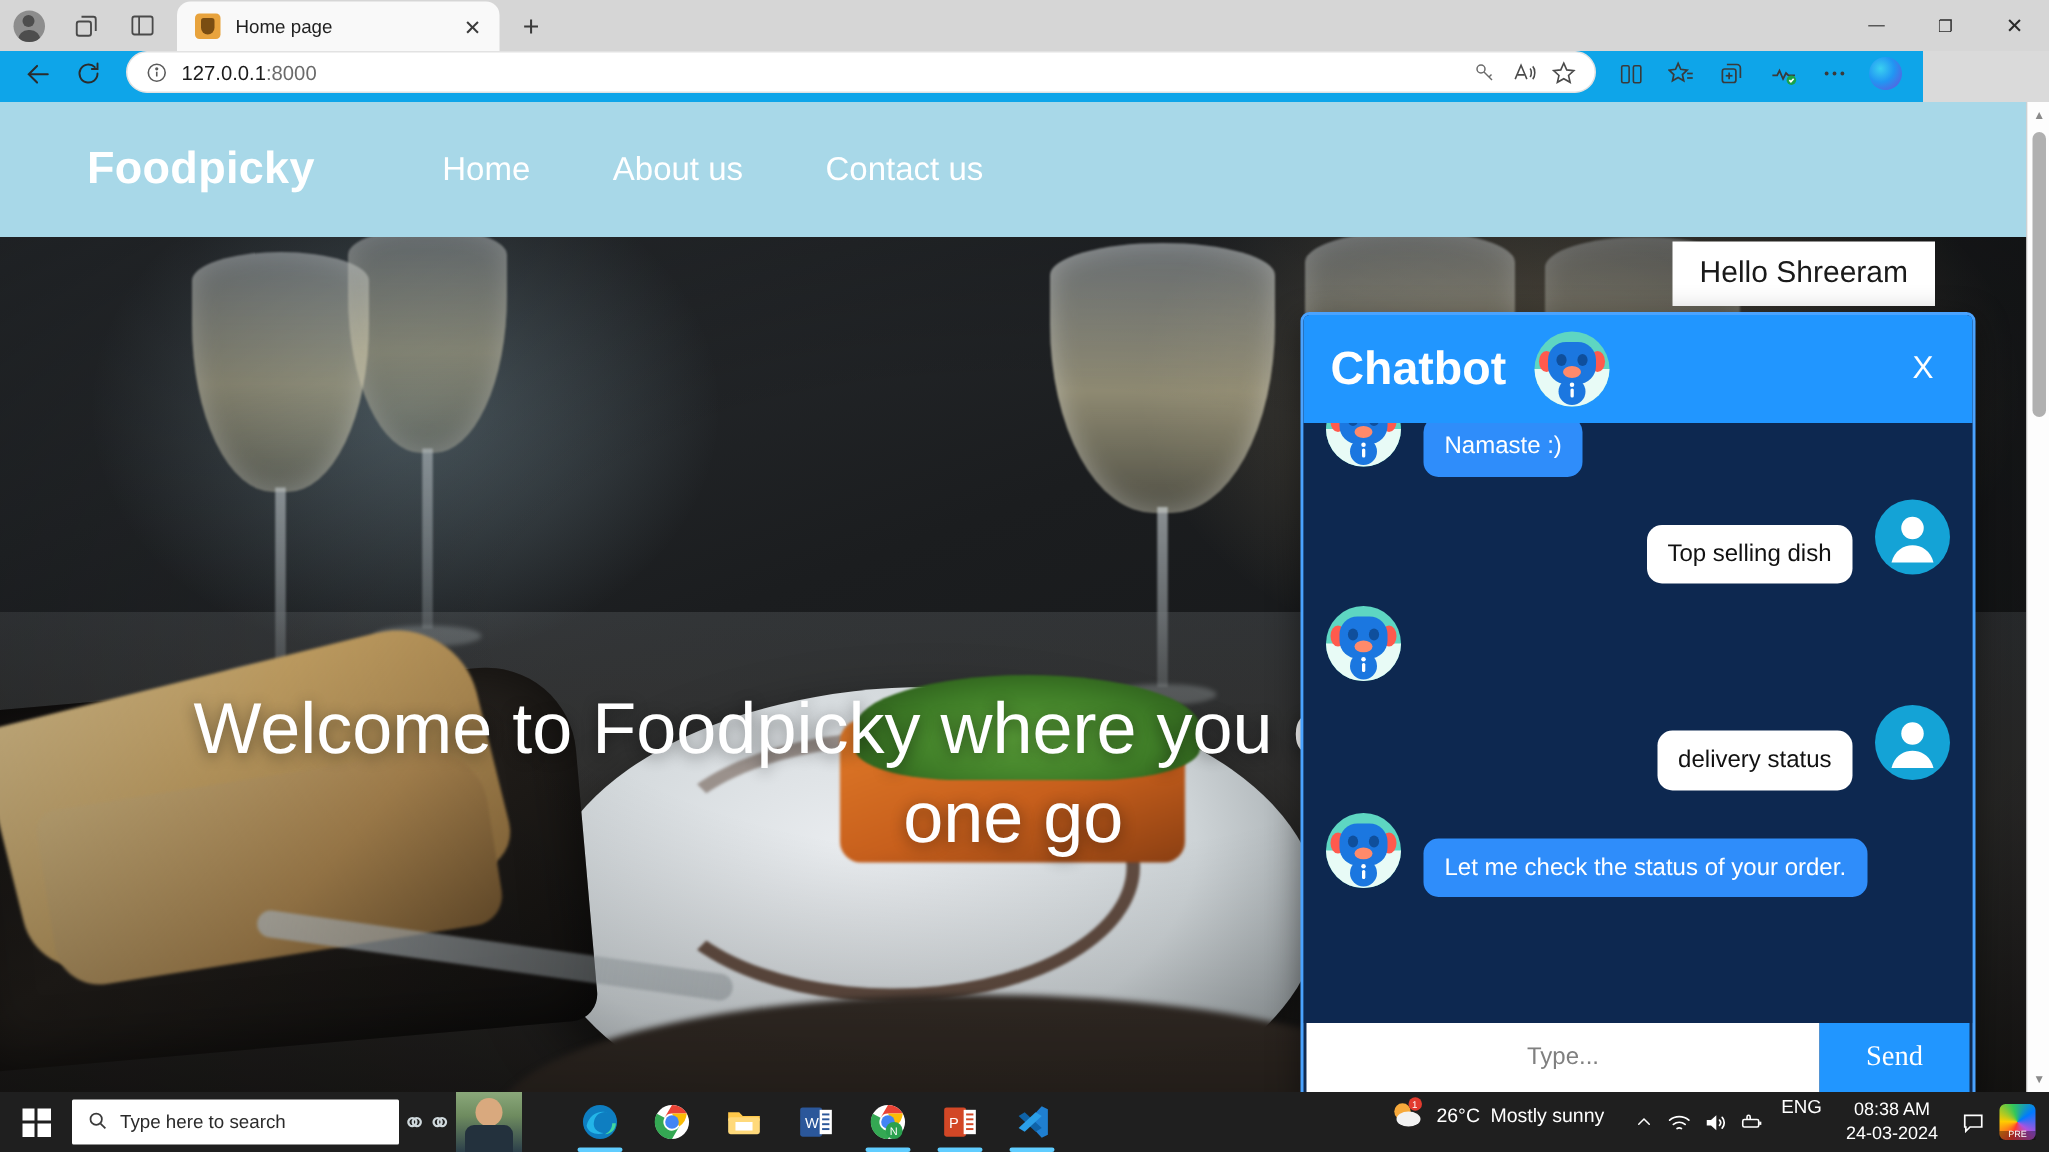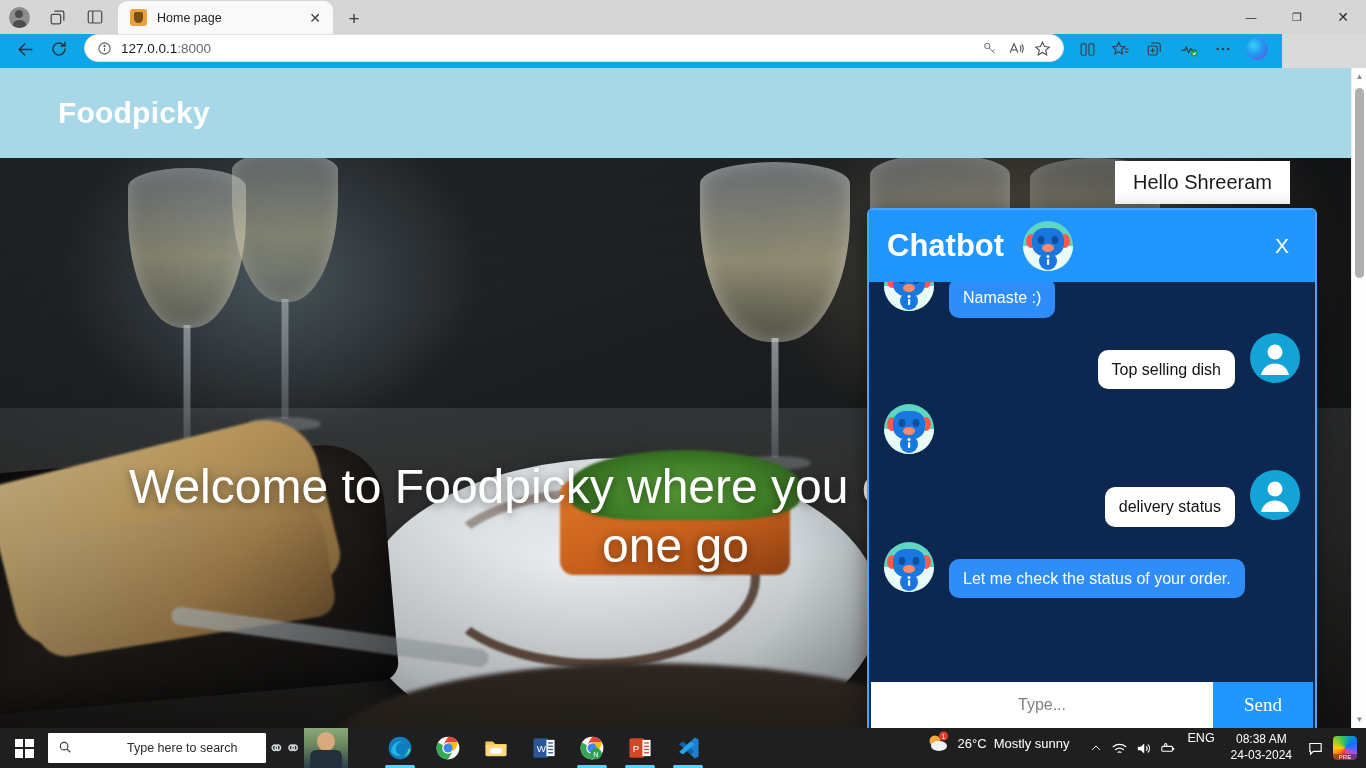--- a/index.html
+++ b/index.html
@@ -324,21 +324,20 @@
     position: absolute; left: 0; top: 728px; width: 1366px; height: 40px;
     background: #1f1f1f; display: flex; align-items: center;
   }
   .start-btn { width: 48px; height: 40px; display:flex; align-items:center; justify-content:center; }
   .win-logo { width: 19px; height: 19px; display: grid; grid-template-columns: 1fr 1fr; grid-template-rows: 1fr 1fr; gap: 2.2px; }
   .win-logo i { background: #ffffff; display:block; }
   .search-pill {
     width: 218px; height: 30px; background: #ffffff;
     display: flex; align-items: center; padding-left: 10px;
     border-radius: 1px;
-    gap: 47px;
   }
   .search-pill .mag { color: #4a4a4a; font-size: 14px; margin-right: 8px; }
   .search-pill span.lbl { font-size: 12.5px; color: #2a2a2a; }
   .tb-stickers { width: 100px; height: 40px; position: relative; overflow: hidden; }
   .sticker-glyph { position: absolute; left: 2px; top: 8px; color: #cfd8dc; font-size: 20px; }
   .sticker-photo {
     position: absolute; left: 38px; top: 0px; width: 44px; height: 40px;
     background: linear-gradient(180deg, #8aa87a 0%, #6e8b5f 40%, #2c3f4a 100%);
   }
   .sticker-photo::before {
@@ -542,20 +541,25 @@
         <div class="bread2"></div>
         <div class="fork"></div>
         <div class="bowl-dark"></div>
         <div class="hero-vignette"></div>
       </div>
       <div class="hero-text">Welcome to Foodpicky where you can order food in one go</div>
     </div>
 
     <div class="site-nav">
       <div class="brand">Foodpicky</div>
+      <div class="navlinks">
+        <a class="navlink">Home</a>
+        <a class="navlink">About us</a>
+        <a class="navlink">Contact us</a>
+      </div>
     </div>
     <div class="hello-btn">Hello Shreeram</div>
 
     <div class="page-scrollbar">
       <div class="ps-arrow">▲</div>
       <div class="ps-thumb"></div>
       <div class="ps-arrow bottom">▼</div>
     </div>
 
     <div class="chatbot">

